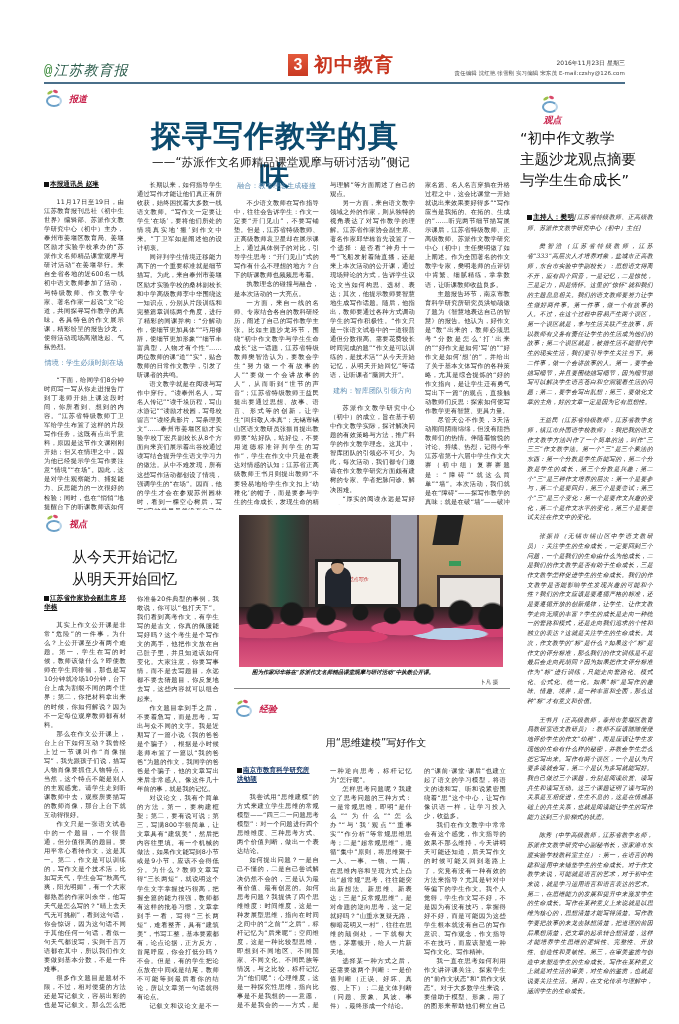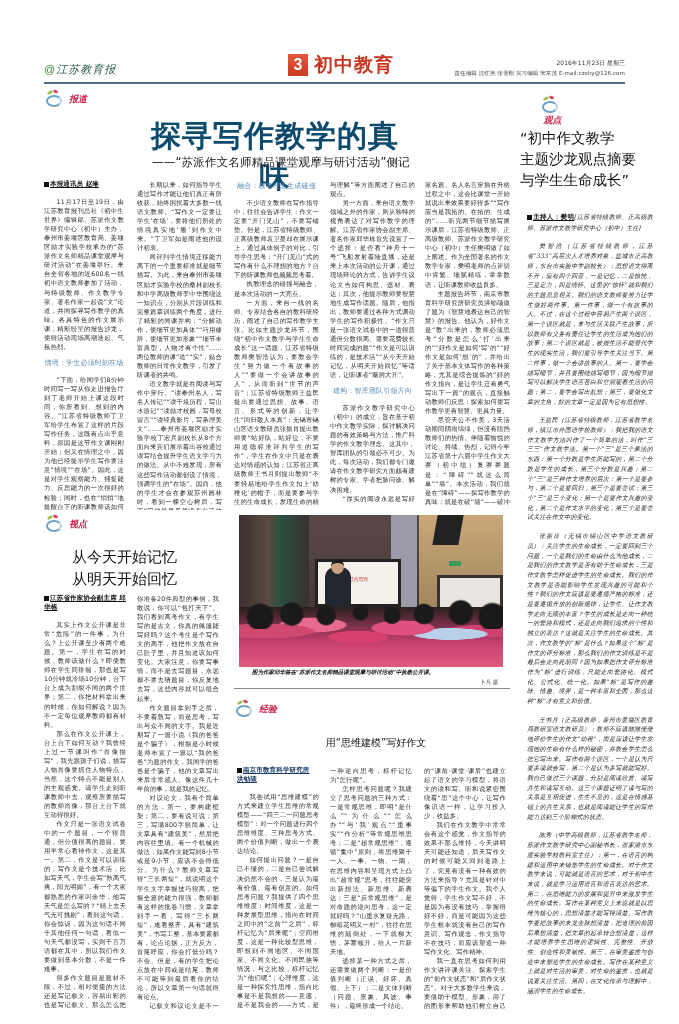--- a/index.html
+++ b/index.html
@@ -1,21 +1,21 @@
 <!DOCTYPE html>
 <html><head>
 <meta charset="utf-8">
 <style>
   * { box-sizing: border-box; margin: 0; padding: 0; }
   html, body { width: 679px; height: 1024px; background: #ffffff; overflow: hidden; }
   body { font-family: "DejaVu Sans", "Liberation Sans", sans-serif; color: #222; position: relative; }
   .abs { position: absolute; }
 
   
-  .masthead-logo { left: 44px; top: 62px; font-family: Liberation Sans, sans-serif; font-size: 11px; color: #2a5b4a; letter-spacing: 1px; font-style: italic; text-align: right; }
+  .masthead-logo { left: 44px; top: 62px; font-family: Liberation Mono, monospace; font-size: 14px; color: #2a5b4a; letter-spacing: 1px; font-style: italic; text-align: right; }
   .masthead-logo .at { color: #3a8a3a; font-style: normal; }
   .page-tag { left: 288px; top: 54px; height: 22px; display: flex; align-items: center; }
   .page-num { background: #d9452b; background: linear-gradient(#e4593b, #c93a22); color: #fff; font-weight: bold; font-size: 16px; width: 20px; height: 22px; display: flex; align-items: center; justify-content: center; font-family: "Liberation Sans", sans-serif; }
   .page-section { font-size: 19px; font-weight: bold; color: #c8351f; margin-left: 6px; letter-spacing: 1px; }
   .header-date { right: 54px; top: 59px; font-size: 6px; color: #333; }
   .header-editors { right: 54px; top: 70px; font-size: 5.5px; color: #444; letter-spacing: 0.1px; }
   .header-rule { left: 44px; right: 54px; top: 82px; height: 2px; background: #4a6f8a; }
 
   
   .tag { display: flex; align-items: center; }

